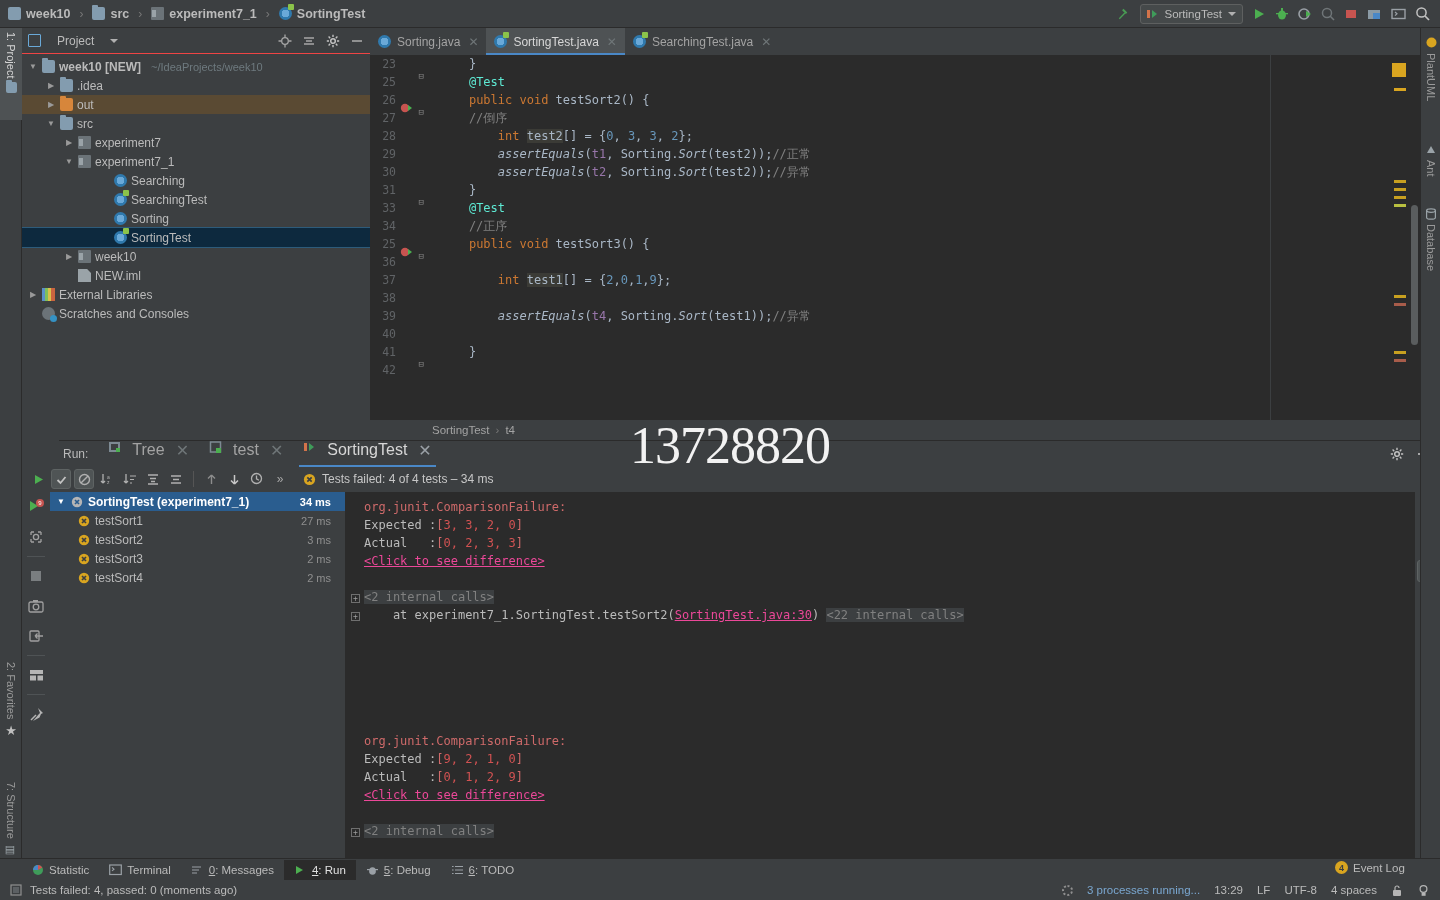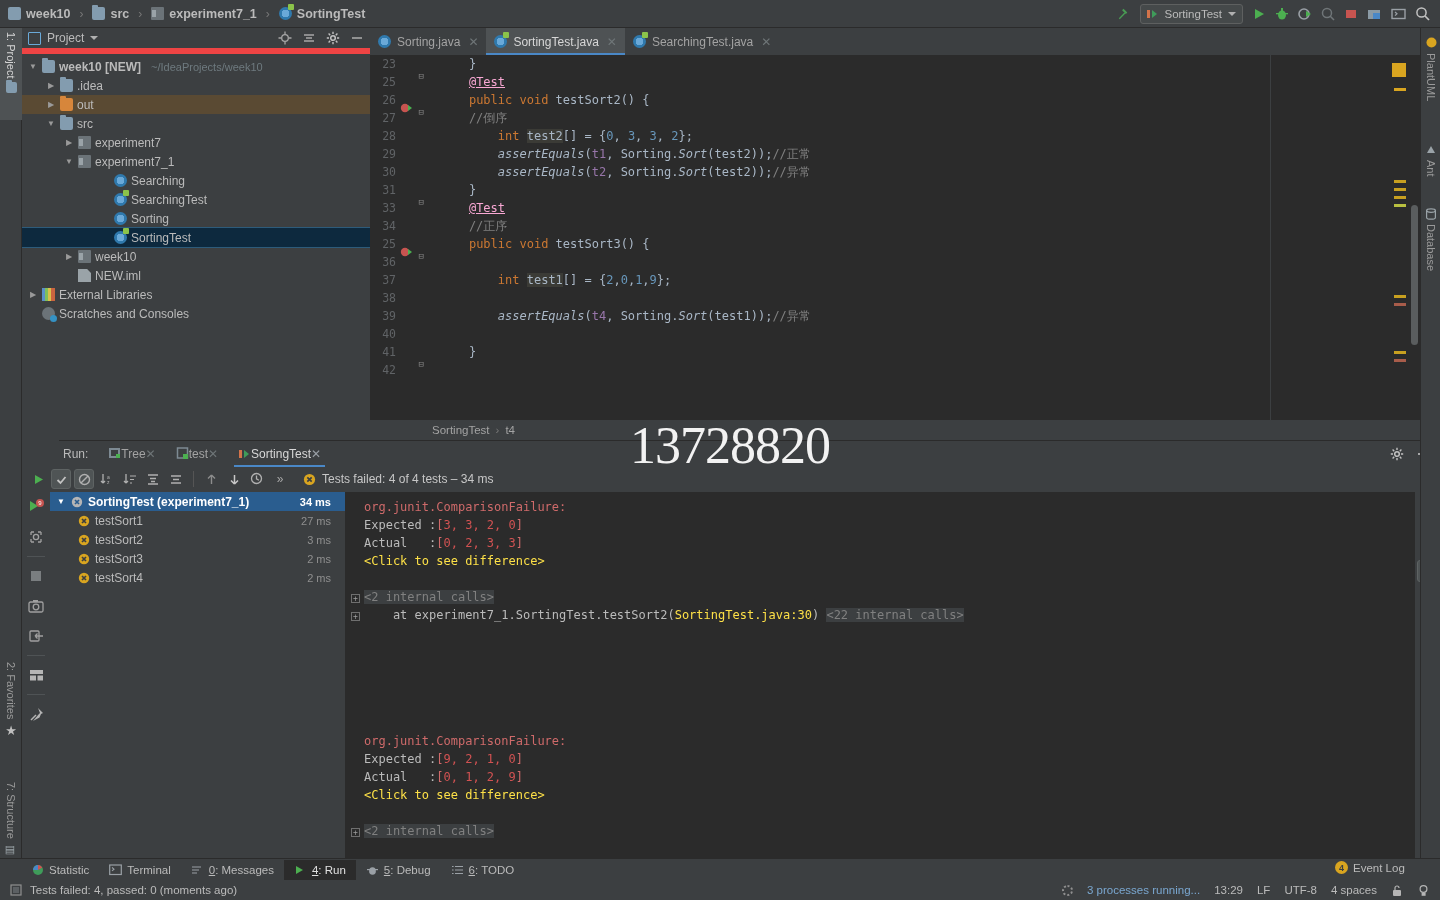--- a/index.html
+++ b/index.html
@@ -37,21 +37,21 @@
   .vlabel {
     position:absolute; left:0; width:22px;
     writing-mode:vertical-rl; text-orientation:mixed;
     font-size:11px; color:#9a9a9a; white-space:nowrap;
     display:flex; align-items:center; gap:4px; padding:4px 0;
   }
   .vlabel.active { background:#4e5254; color:#d5d5d5;}
 
   
   .projpanel { position:absolute; left:22px; top:28px; width:348px; height:410px; background:#3c3f41;}
-  .projhdr { height:26px; display:flex; align-items:center; padding:0 6px; gap:6px; border-bottom:6px solid #ef4444;}
+  .projhdr { height:26px; display:flex; align-items:center; padding:0 6px; gap:16px; border-bottom:1px solid #ef4444;}
   .projhdr .ttl { color:#bbb; font-size:12px; }
   .projhdr .icons { margin-left:auto; display:flex; align-items:center; gap:10px; }
   .tree { position:absolute; top:27px; left:0; width:348px; height:383px; background:#3c3f41; overflow:hidden; padding-top:2px;}
   .trow { display:flex; align-items:center; height:19px; padding-left:6px; gap:4px; white-space:nowrap; font-size:12px; color:#bbbbbb;}
   .trow.sel { background:#0d293e; outline:1px solid #2d5b7a; }
   .trow.hl  { background:#5a4a33; }
   .arrow { width:10px; text-align:center; color:#9a9a9a; font-size:8px; }
   .dim { color:#6e7a7f; font-size:11px; margin-left:6px;}
   .bold { font-weight:bold; }
 
@@ -77,21 +77,21 @@
   .tab { display:flex;align-items:center;gap:6px;padding:0 8px;font-size:12px;color:#a3a3a3;position:relative;cursor:default;}
   .tab.active { background:#4e5254; color:#d7d7d7;}
   .tab.active:after{content:"";position:absolute;left:0;bottom:0;width:100%;height:2px;background:#4a88c7;}
   .tab .x { color:#6f7678; font-size:12px; margin-left:2px;}
   .code { position:absolute; top:27px; left:0; width:900px; height:383px; background:#2b2b2b;
           font-family:"DejaVu Sans Mono", monospace; font-size:12px; line-height:18px;}
   .cline { display:flex; height:18px; align-items:center; white-space:pre;}
   .gut { width:30px; text-align:right; color:#606366; font-size:11.5px; flex:none; padding-right:4px;}
   .gut2{ width:26px; flex:none; text-align:center; position:relative;}
   .ctext{ padding-left:14px; color:#a9b7c6;}
-  .kw{color:#cc7832;} .ann{color:#f9a8d4;text-decoration:underline;} .cmt{color:#808080;} .num{color:#6897bb;} .fld{color:#9876aa;} .stat{font-style:italic;}
+  .kw{color:#cc7832;} .ann{color:#5eead4;} .cmt{color:#808080;} .num{color:#6897bb;} .fld{color:#9876aa;} .stat{font-style:italic;}
   .hlv{background:#3b3b36;}
   .fold{color:#888; font-size:9px;}
   .editor-right { position:absolute; top:27px; left:900px; width:150px; height:383px; background:#2b2b2b; border-left:1px solid #3c3f41;}
   .markbar { position:absolute; right:14px; top:0; width:12px; height:383px;}
   .mark { position:absolute; right:0; height:3px; width:12px; }
   .scrollthumb{ position:absolute; right:2px; width:7px; border-radius:4px; background:#5a5d5e;}
 
   
   .ebread { position:absolute; left:370px; top:420px; width:1050px; height:20px; background:#3c3f41;
             display:flex; align-items:center; padding-left:62px; gap:6px; font-size:11.5px; color:#a3a3a3;}
@@ -100,21 +100,21 @@
   .watermark {
     position:absolute; left:600px; top:420px; width:260px; height:52px;
     font-family:"Liberation Serif", serif; font-size:52px; color:#f2f2f2;
     letter-spacing:-1px; line-height:52px; text-align:center; z-index:30;
   }
 
   
   .runpanel{ position:absolute; left:22px; top:440px; width:1418px; height:426px; background:#3c3f41;}
   .runhdr{ height:26px; display:flex; align-items:center; gap:4px; padding-left:4px; border-top:1px solid #2b2b2b;margin-left:37px;}
   .runlabel{ color:#bbb; font-size:12px; padding-right:8px;}
-  .rtab{ display:flex;align-items:center;gap:0;padding:0 8px;height:26px;font-size:12px;color:#a3a3a3;position:relative;}
+  .rtab{ display:flex;align-items:flex-start;gap:11px;padding:0 8px;height:26px;font-size:16px;color:#a3a3a3;position:relative;}
   .rtab.active{ color:#d7d7d7;}
   .rtab.active:after{content:"";position:absolute;left:4px;bottom:0;width:calc(100% - 8px);height:2px;background:#4a88c7;}
   .runhdr .right{ margin-left:auto; display:flex; gap:12px; padding-right:10px;}
 
   .runtoolbar{ position:absolute; top:26px; left:0; width:1418px; height:26px; display:flex; align-items:center; gap:3px; padding-left:6px;}
   .tb{ width:20px;height:20px;display:flex;align-items:center;justify-content:center;color:#a6a6a6;font-size:12px;border-radius:3px;}
   .tb.on{ background:#4f5455; border:1px solid #5e6363;}
   .tbsep{ width:1px;height:16px;background:#555; margin:0 4px;}
   .failtxt{ margin-left:10px; color:#c7c7c7; font-size:12px; display:flex; align-items:center; gap:6px;}
 
@@ -126,21 +126,21 @@
   .testtree{ position:absolute; left:28px; top:0; width:295px; height:374px; background:#3c3f41;}
   .ttrow{ display:flex;align-items:center;height:19px;font-size:12px;color:#bbbbbb;padding-left:4px;gap:5px;}
   .ttrow.sel{ background:#2a5d8f; color:#ffffff;}
   .ttms{ margin-left:auto; padding-right:14px; color:#8f8f8f; font-size:11px;}
   .ttrow.sel .ttms{ color:#ffffff; font-weight:bold;}
 
   .console{ position:absolute; left:323px; top:0; width:1070px; height:374px; background:#2b2b2b;
             font-family:"DejaVu Sans Mono", monospace; font-size:12px; line-height:18px; padding:6px 0 0 6px; overflow:hidden;}
   .cl{ height:18px; white-space:pre; color:#bbbbbb;}
   .err{ color:#cf6a6a;} .errb{ color:#d25252;}
-  .lnk{ color:#fde047; }
+  .lnk{ color:#ec4899; text-decoration:underline;}
   .gray{ color:#808080;}
   .expand{ display:inline-block;width:9px;height:9px;border:1px solid #6f6f6f;color:#9f9f9f;font-size:8px;line-height:7px;text-align:center;margin-right:4px;}
   .hlbox{ background:#3c3f41;}
   .consoleright{ position:absolute; left:1393px; top:0; width:25px; height:374px; background:#3c3f41; display:flex;flex-direction:column;align-items:center;gap:9px;padding-top:6px;}
 
   
   .rightstrip{ position:absolute; left:1420px; top:28px; width:20px; height:838px; background:#3c3f41; border-left:1px solid #2b2b2b;}
   .rlabel{ position:absolute; left:0; width:20px; writing-mode:vertical-rl; font-size:11px; color:#9a9a9a; white-space:nowrap; display:flex;align-items:center;gap:4px;padding:4px 0;}
 
   

